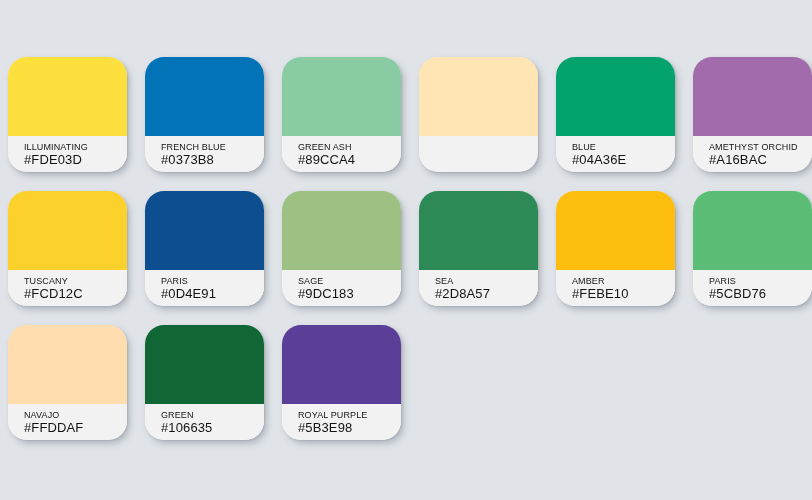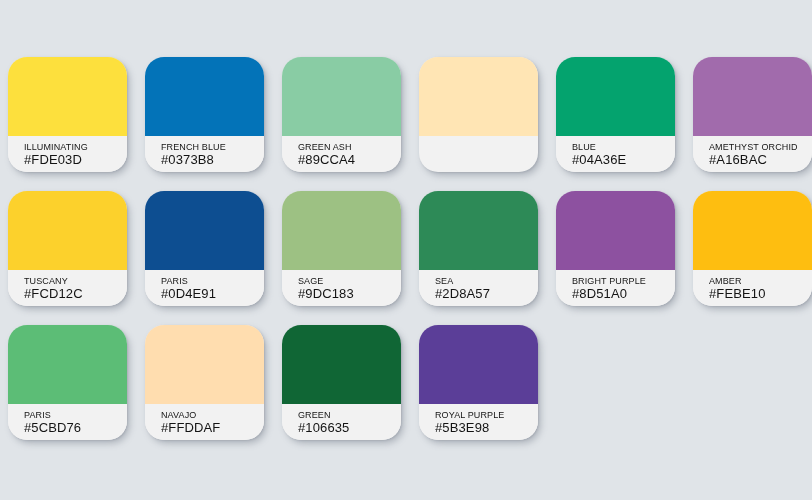--- a/index.html
+++ b/index.html
@@ -148,27 +148,20 @@
         </div>
       </div>
       <div class="swatch-card">
         <div class="swatch-color" style="background: rgb(45, 138, 87);"></div>
         <div class="swatch-label">
           <span class="swatch-name">SEA</span>
           <span class="swatch-hex">#2D8A57</span>
         </div>
       </div>
       <div class="swatch-card">
-        <div class="swatch-color" style="background: rgb(141, 81, 160);"></div>
-        <div class="swatch-label">
-          <span class="swatch-name">BRIGHT PURPLE</span>
-          <span class="swatch-hex">#8D51A0</span>
-        </div>
-      </div>
-      <div class="swatch-card">
         <div class="swatch-color" style="background: rgb(254, 190, 16);"></div>
         <div class="swatch-label">
           <span class="swatch-name">AMBER</span>
           <span class="swatch-hex">#FEBE10</span>
         </div>
       </div>
       <div class="swatch-card">
         <div class="swatch-color" style="background: rgb(92, 189, 118);"></div>
         <div class="swatch-label">
           <span class="swatch-name">PARIS</span>

